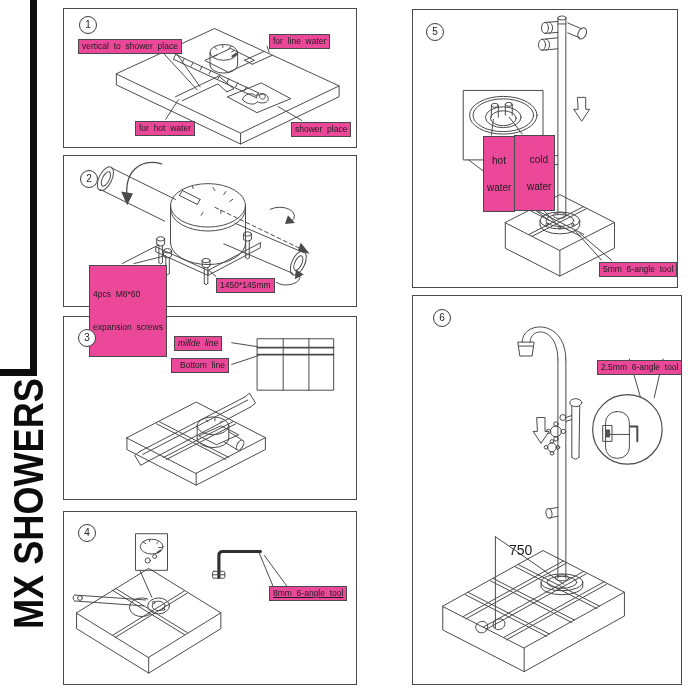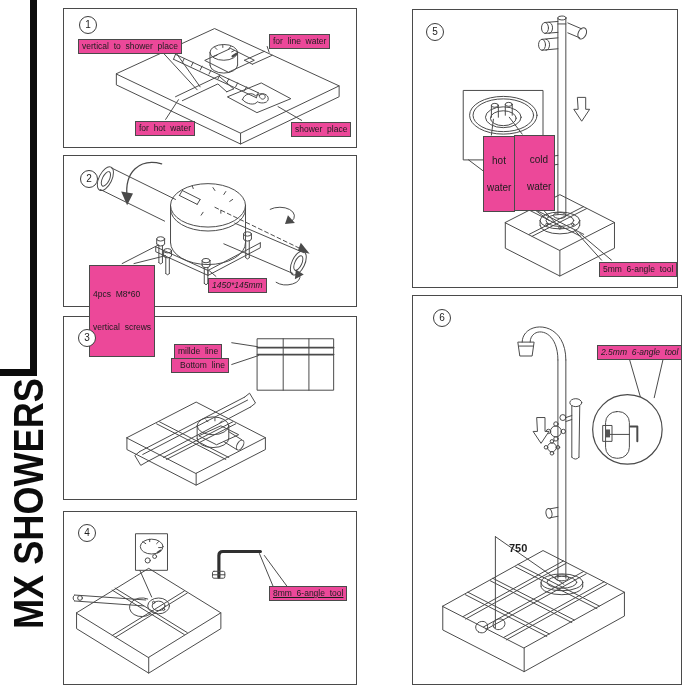--- a/index.html
+++ b/index.html
@@ -6,21 +6,21 @@
   #page{position:relative;width:700px;height:700px;background:#fff;overflow:hidden;
         font-family:"Liberation Sans",sans-serif;color:#222;}
   .panel{position:absolute;border:1.5px solid #4a4a4a;background:#fff;box-sizing:border-box;}
   .panel svg{position:absolute;left:0;top:0;width:100%;height:100%;}
   .badge{position:absolute;width:16px;height:16px;border:1.2px solid #3d3d3d;border-radius:50%;
          font-size:10px;line-height:16px;text-align:center;color:#222;background:#fff;z-index:3;}
   .lbl{position:absolute;border:1px solid #4a4a4a;background:#ec4899;font-size:8.5px;line-height:11px;
        padding:1px 3px;white-space:pre;color:#1d1d1d;z-index:2;}
   .lbl2{text-align:left;}
   .lblc{text-align:center;font-size:10px;line-height:9px;}
-  .plain{position:absolute;font-size:11px;color:#1d1d1d;white-space:pre;z-index:2;font-weight:bold;}
+  .plain{position:absolute;font-size:14px;color:#1d1d1d;white-space:pre;z-index:2;}
   .bracket-v{position:absolute;left:30px;top:0;width:7px;height:376px;background:#0c0c0c;}
   .bracket-h{position:absolute;left:0;top:369px;width:37px;height:7px;background:#0c0c0c;}
   .brand{position:absolute;left:5px;top:629px;transform-origin:0 0;
          transform:rotate(-90deg) scaleX(0.86);font-size:42px;font-weight:bold;
          letter-spacing:0px;color:#0c0c0c;white-space:nowrap;width:240px;}
   svg *{vector-effect:none;}
 </style>
 </head>
 <body>
 
@@ -178,23 +178,23 @@
         </g>
         <g>
           <path d="M58,109 L95,90"></path>
             <path d="M70,109 L102,101"></path>
           <path d="M153,122 L146,116"></path>
         </g>
       </g>
     </svg>
     <div class="lbl lbl2" style="left:25px;top:109px;">
       <div>4pcs  M8*60</div>
-      <div>vertical  screws</div>
+      <div>expansion  screws</div>
     </div>
-    <div class="lbl" style="left:144px;top:122px;font-style:italic;">1450*145mm</div>
+    <div class="lbl" style="left:152px;top:122px;">1450*145mm</div>
   </section>
 
   <section class="panel" style="left:63px;top:316px;width:294px;height:184px;">
     <div class="badge" style="left:14px;top:12px;">3</div>
     <svg viewBox="0 0 294 184">
       <g stroke="#4a4a4a" fill="none" stroke-width="1" stroke-linecap="round" stroke-linejoin="round">
         <g>
           <rect x="195" y="22" width="77" height="52"></rect>
           <path d="M221,22 L221,74"></path>
             <path d="M247,22 L247,74"></path>
@@ -229,21 +229,21 @@
           <path d="M134,123 A16,9 0 0 0 166,123"></path>
           <path d="M143,104 L145,106"></path>
             <path d="M152,102 L152,105"></path>
             <path d="M159,105 L157,107"></path>
           <path d="M166,116 L179,124"></path>
             <path d="M161,126 L174,134"></path>
           <ellipse cx="177.5" cy="129.5" rx="3" ry="5.5" transform="rotate(30 177.5 129.5)"></ellipse>
         </g>
       </g>
     </svg>
-    <div class="lbl" style="left:110px;top:27px;">millde  line</div>
+    <div class="lbl" style="left:110px;top:19px;font-style:italic;">millde  line</div>
     <div class="lbl" style="left:107px;top:41px;padding-left:8px;">Bottom  line</div>
   </section>
 
   <section class="panel" style="left:63px;top:511px;width:294px;height:174px;">
     <div class="badge" style="left:14px;top:12px;">4</div>
     <svg viewBox="0 0 294 174">
       <g stroke="#4a4a4a" fill="none" stroke-width="1" stroke-linecap="round" stroke-linejoin="round">
         <g>
           <rect x="72" y="22" width="32" height="37"></rect>
           <ellipse cx="88" cy="35" rx="11.5" ry="7.5"></ellipse>
@@ -460,17 +460,17 @@
         <g>
           <ellipse cx="150" cy="288" rx="21" ry="8.5"></ellipse>
           <ellipse cx="150" cy="288" rx="15" ry="6"></ellipse>
           <ellipse cx="150" cy="283.5" rx="7" ry="3"></ellipse>
           <path d="M129,288 L129,292"></path>
             <path d="M171,288 L171,292"></path>
           <path d="M129,292 A21,8.5 0 0 0 171,292"></path>
         </g>
       </g>
     </svg>
-    <div class="lbl" style="left:184px;top:49px;font-style:italic;">2.5mm  6-angle  tool</div>
+    <div class="lbl" style="left:184px;top:64px;">2.5mm  6-angle  tool</div>
     <div class="plain" style="left:96px;top:246px;">750</div>
   </section>
 
 </div>
 
 </body></html>

